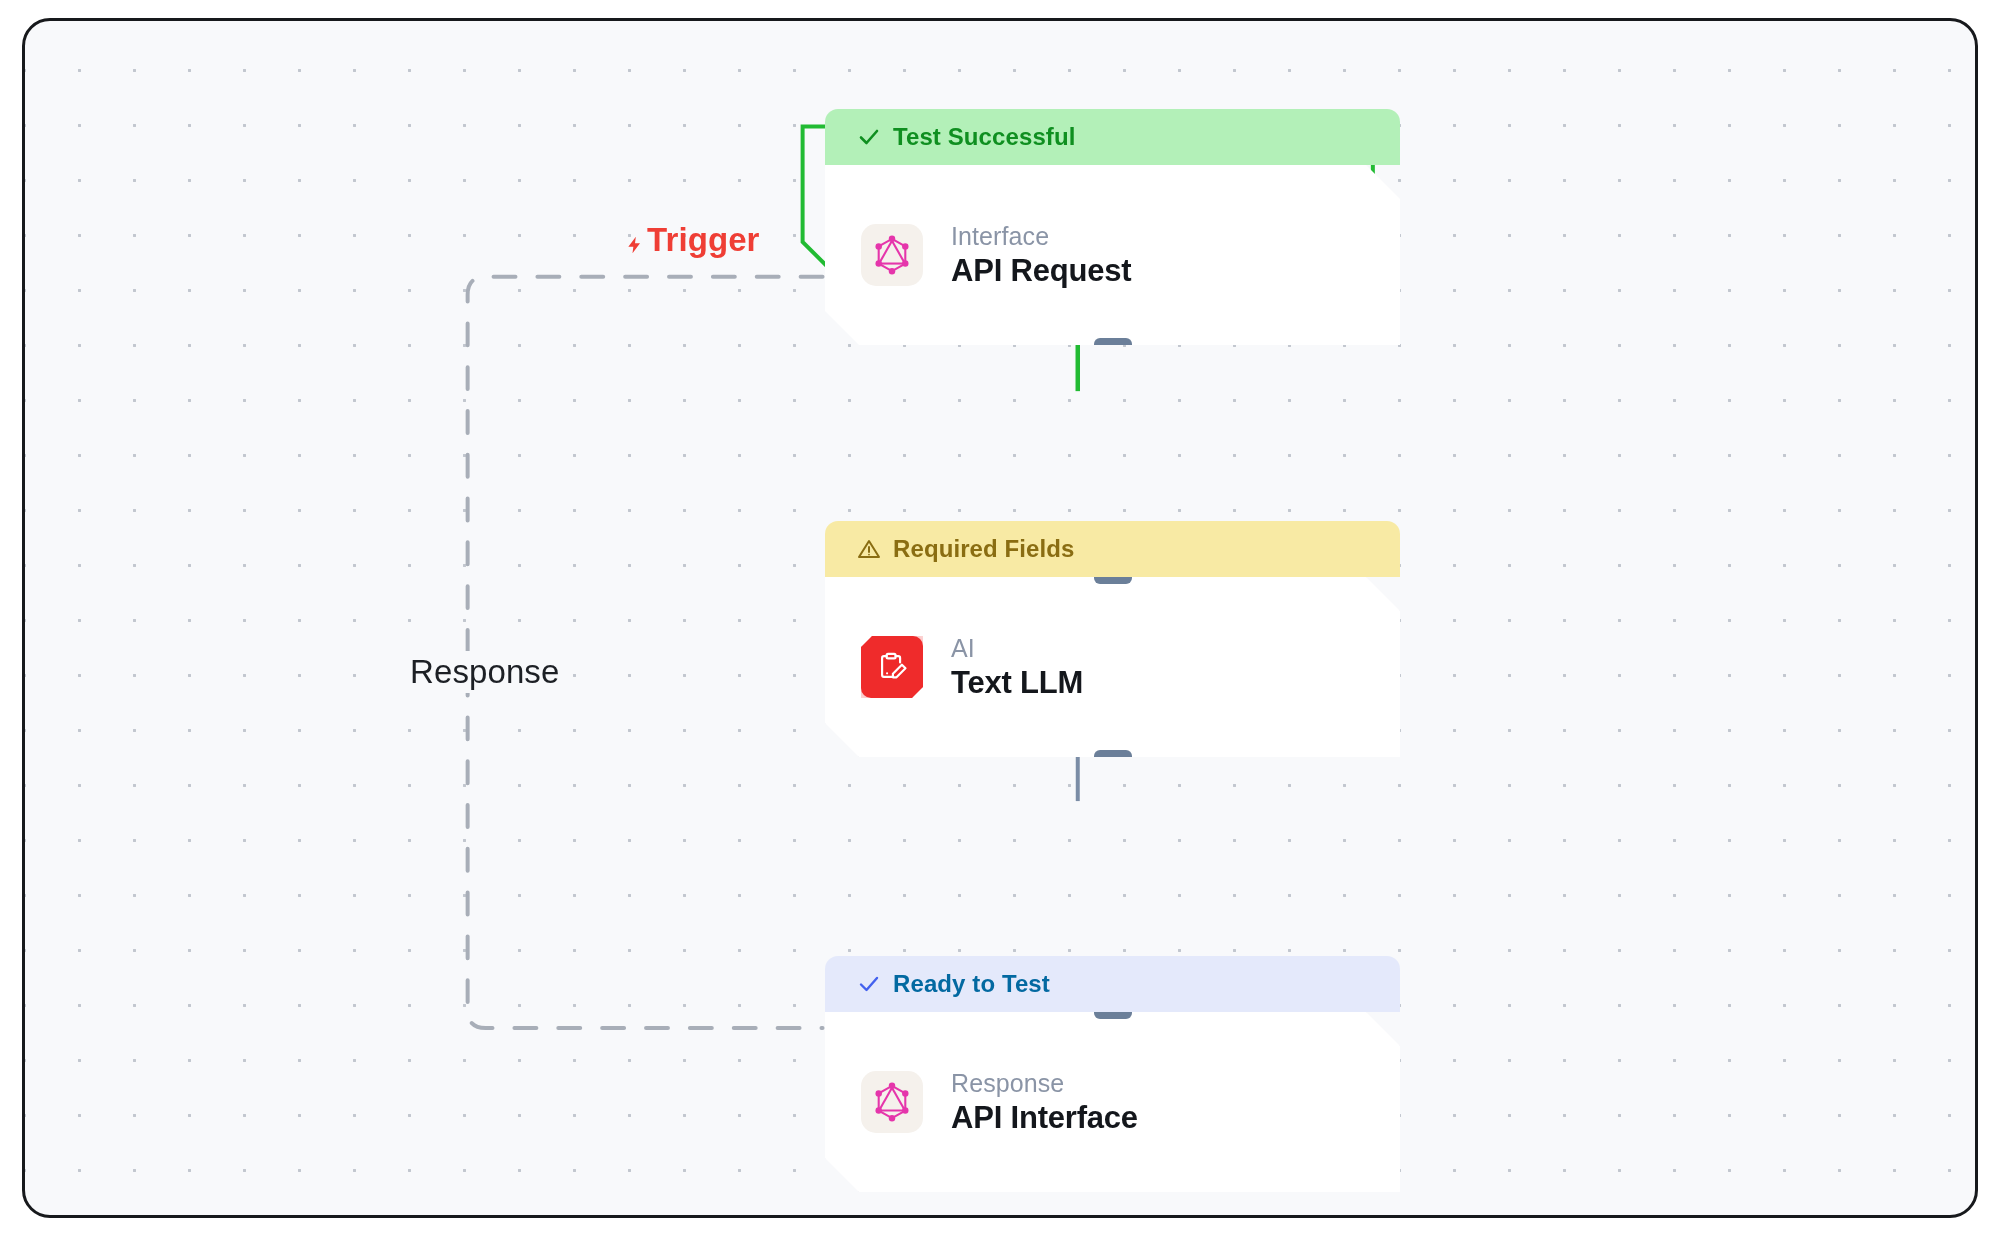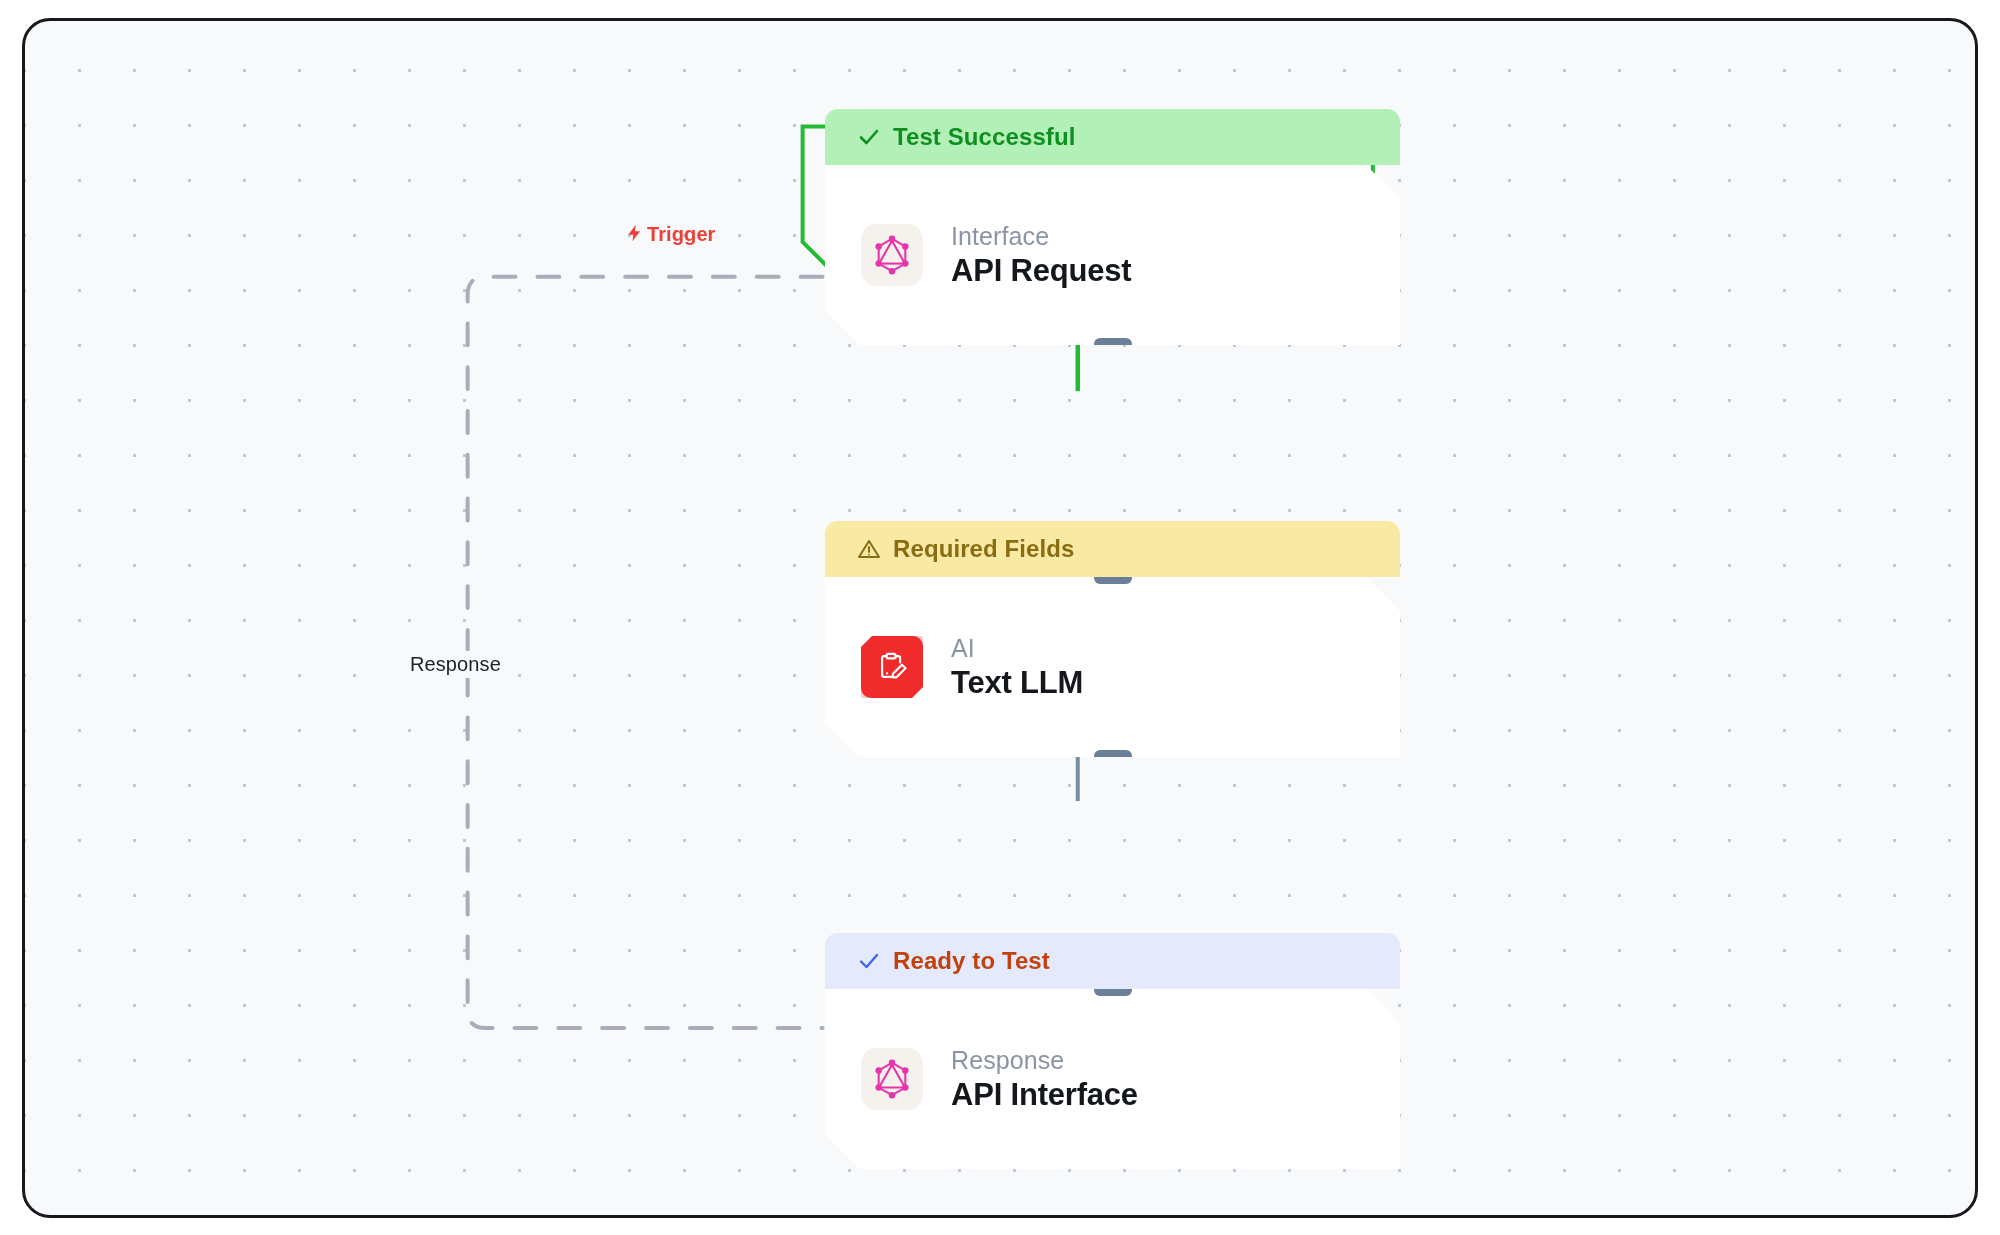--- a/index.html
+++ b/index.html
@@ -39,21 +39,21 @@
     position: absolute;
     inset: 0;
     width: 100%;
     height: 100%;
     pointer-events: none;
   }
 
   
   .edge-label {
     position: absolute;
-    font-size: 20px;
+    font-size: 33px;
     letter-spacing: 0.1px;
     white-space: nowrap;
   }
 
   #trigger-label {
     left: 600px;
     top: 200px;
     color: #ef3e35;
     font-weight: 600;
     display: flex;
@@ -278,21 +278,21 @@
       </div>
       <div class="node-text">
         <span class="node-kind">AI</span>
         <span class="node-title">Text LLM</span>
       </div>
       <div class="port port-bottom"></div>
     </div>
   </div>
 
   <div class="node" id="node-api-response">
-    <div class="node-banner" style="background:#e4e9fb; color:#c2410c;">
+    <div class="node-banner" style="background:#e4e9fb; color:#0369a1;margin-top:23px;">
       <span class="banner-glyph">
         <svg viewBox="0 0 24 24" width="24" height="24" fill="none" stroke="#4361ee" stroke-width="2.4" stroke-linecap="round" stroke-linejoin="round">
           <path d="M4 12.5 L9.5 18 L20 6"></path>
         </svg>
       </span>
       <span>Ready to Test</span>
     </div>
 
     <div class="node-body">
       <div class="port port-top"></div>

